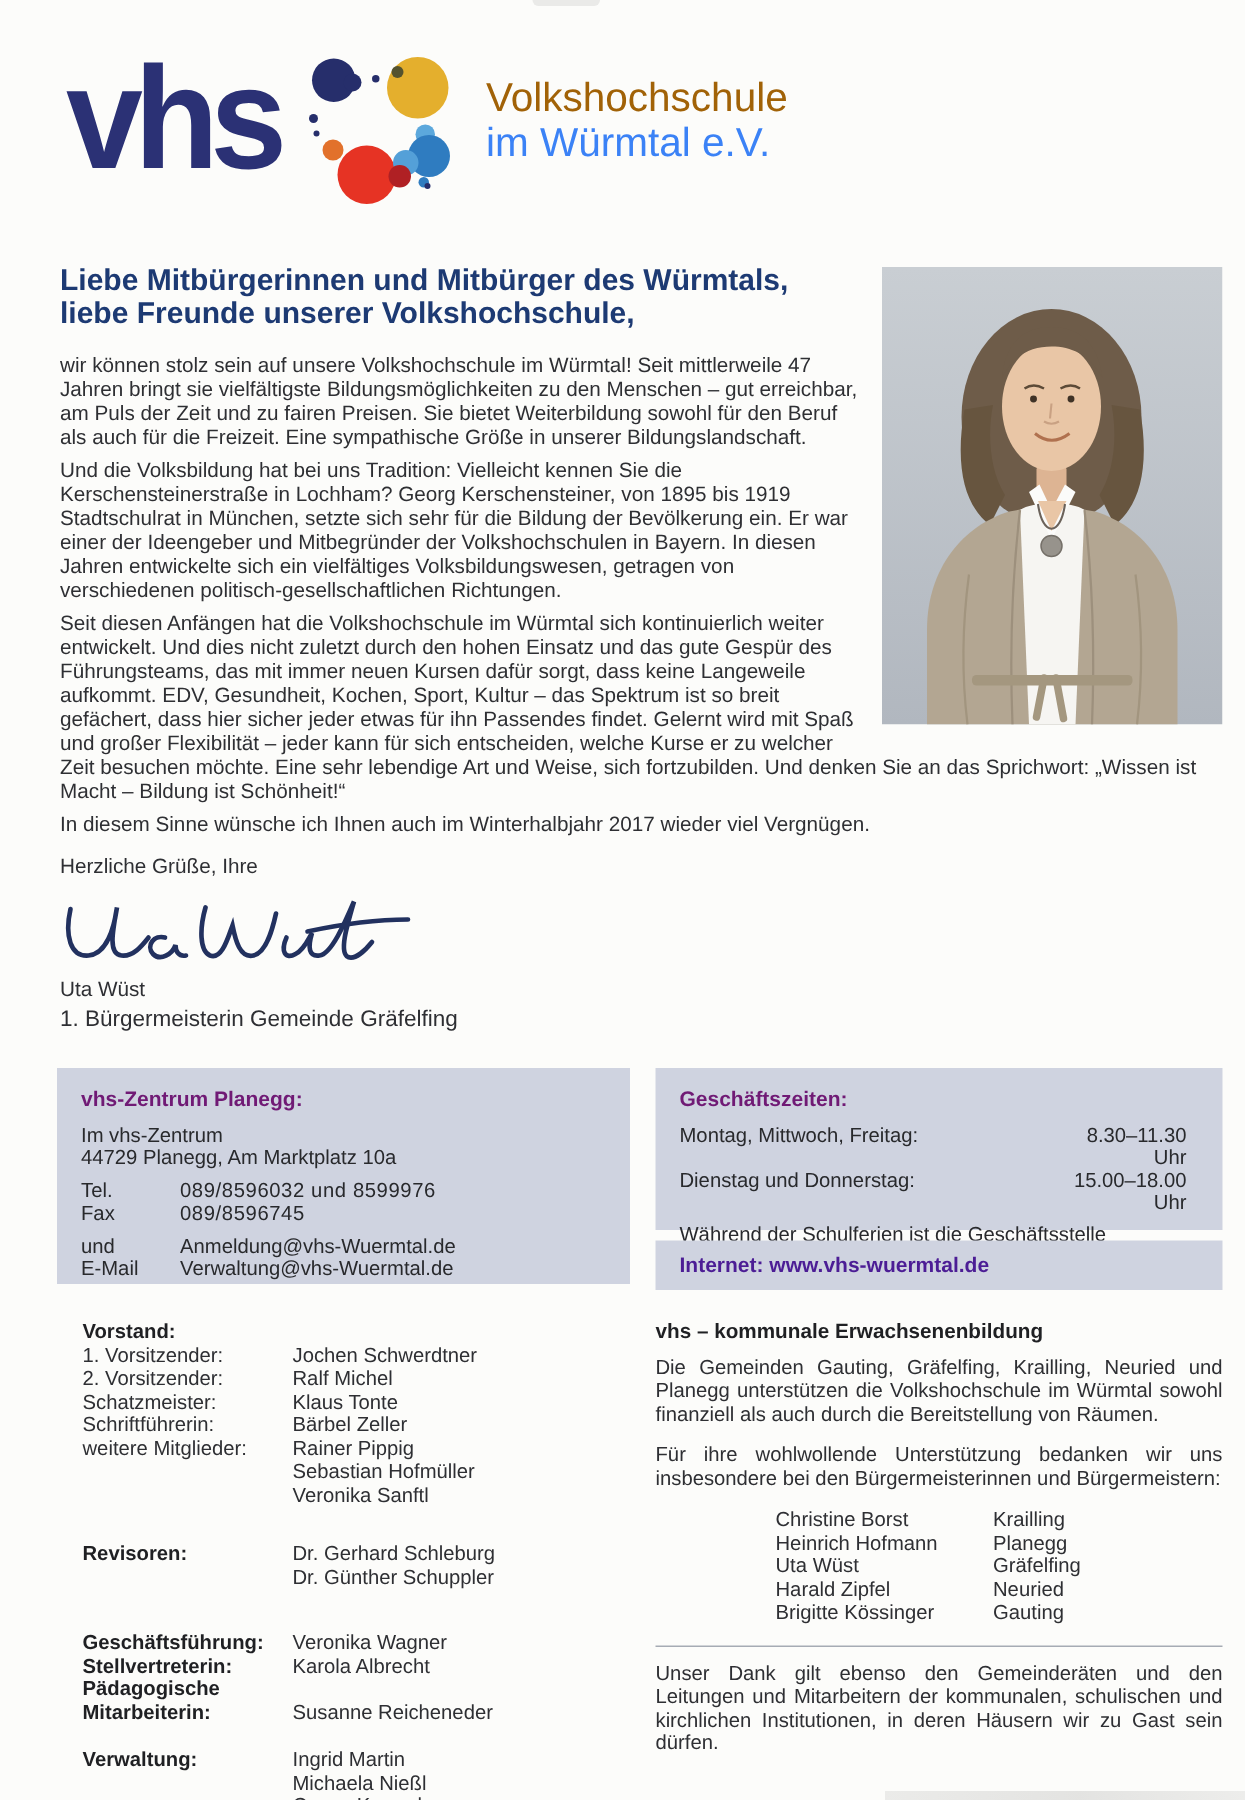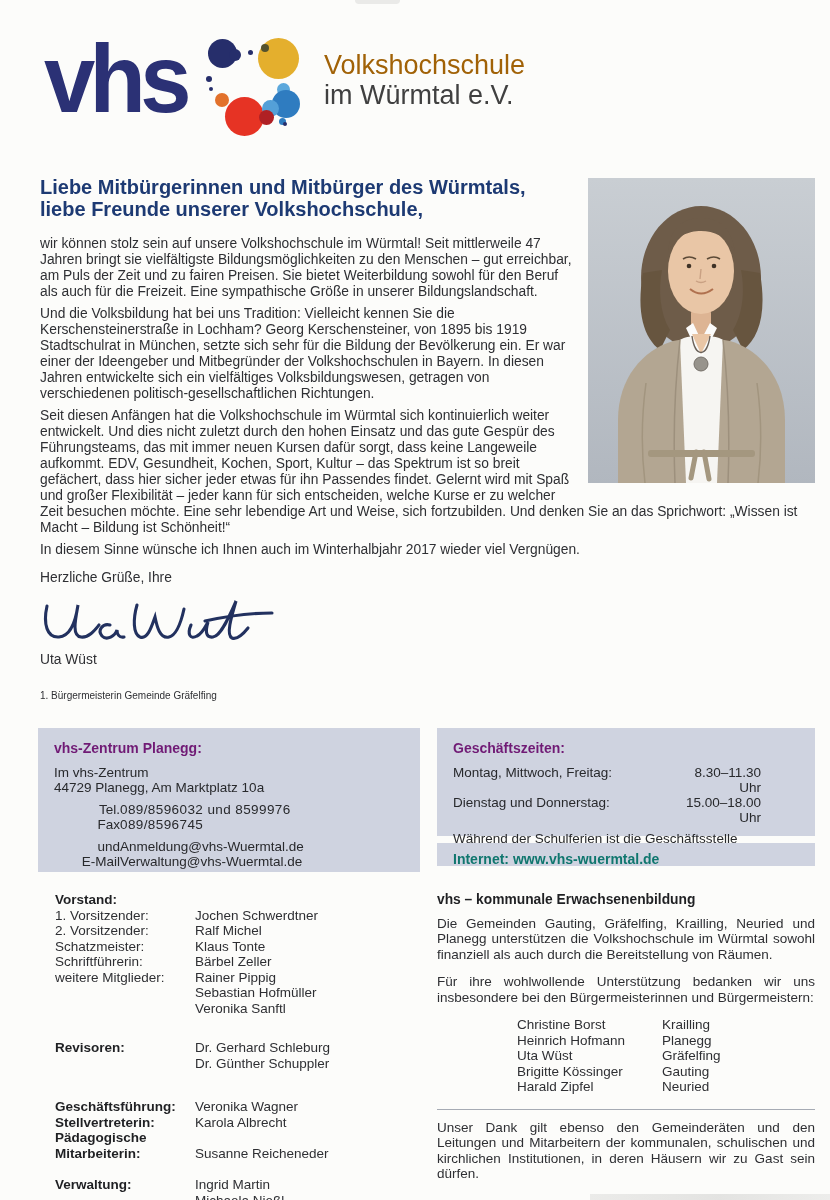--- a/index.html
+++ b/index.html
@@ -29,57 +29,57 @@
   .d-orange { left:19px; top:57px; width:14px; height:14px; background:#e2712b; }
   .d-red    { left:29px; top:61px; width:39px; height:39px; background:#e63324; }
   .d-lblue1 { left:81px; top:47px; width:13px; height:13px; background:#5ca8dc; }
   .d-blue   { left:76px; top:54px; width:28px; height:28px; background:#2f7cc0; }
   .d-lblue2 { left:66px; top:64px; width:17px; height:17px; background:#54a0d8; }
   .d-dkred  { left:63px; top:74px; width:15px; height:15px; background:#b02024; }
   .d-blue2  { left:83px; top:82px; width:7px;  height:7px;  background:#2f7cc0; }
   .d-navy6  { left:87px; top:86px; width:4px;  height:4px;  background:#262e6b; }
   .org { margin-left:8px; padding-top:16px; font-size:27px; line-height:30px; }
   .org-1 { color:#a16207; }
-  .org-2 { color:#404040; }
+  .org-2 { color:#3b82f6; }
 
   
   .letter { margin:30px 15px 0 40px; }
   .photo {
     float:right; width:227px; height:305px; margin:2px 0 10px 14px;
   }
   .letter h1 {
     font-size:20px; line-height:22px; font-weight:bold; color:#1d3a73;
     margin:0 0 16px;
   }
   .letter p { font-size:13.8px; line-height:16px; margin:0 0 6px; }
   .closing { margin-top:12px !important; }
   .signature-svg { display:block; margin:3px 0 0 0; }
   .sig-name  { font-size:13.8px; line-height:16px; margin-top:2px; }
-  .sig-title { font-size:10px; line-height:16px; margin-top:20px; }
+  .sig-title { font-size:15px; line-height:16px; margin-top:4px; }
 
   
   .boxes { display:flex; gap:17px; margin:24px 15px 0 38px; }
   .box { background:#cfd3e0; color:#28292c; }
   .box-title { font-weight:bold; font-size:14px; color:#701a75; margin-bottom:9px; }
   .box.contact { width:382px; height:144px; padding:12px 16px; flex:none; }
   .box .line, .crow, .hrow { font-size:13.5px; line-height:15px; }
   .addr { margin-bottom:7px; }
-  .crow { display:flex;text-align:right; }
+  .crow { display:flex; }
   .crow .lbl { width:66px; flex:none; }
   .crow .val { letter-spacing:.4px; }
   .phones { margin-bottom:7px; }
   .right-stack { flex:1; display:flex; flex-direction:column; gap:7px; }
   .box.hours { height:108px; padding:12px 16px; }
   .hrow .lbl { width:218px; flex:none; }
-  .hrow { display:flex; }
+  .hrow { display:flex;gap:30px; }
   .hrow .val { width:90px; text-align:right; flex:none; }
   .hours-note { font-size:13.5px; line-height:15px; margin-top:6px; }
   .internet-bar {
-    background:#cfd3e0; height:23px; padding:8px 16px;
-    font-size:14px; font-weight:bold; color:#0f766e;
+    background:#cfd3e0; height:33px; padding:8px 16px;
+    font-size:14px; font-weight:bold; color:#4c1d95;
   }
 
   
   .lower { display:flex; gap:17px; margin:20px 15px 0 38px; font-size:13.5px; line-height:15.5px; }
   .col-left { width:382px; padding-left:17px; flex:none; }
   .col-right { flex:1; }
   .brow { display:flex; }
   .blbl { width:140px; flex:none; }
   .bold { font-weight:bold; color:#1f2023; }
   .grp-revisoren   { margin-top:24px; }
@@ -315,27 +315,27 @@
         </div>
         <div class="mrow">
           <span class="mname">Heinrich Hofmann</span>
           <span>Planegg</span>
         </div>
         <div class="mrow">
           <span class="mname">Uta Wüst</span>
           <span>Gräfelfing</span>
         </div>
         <div class="mrow">
+          <span class="mname">Harald Zipfel</span>
+          <span>Neuried</span>
+        </div>
+        <div class="mrow">
           <span class="mname">Brigitte Kössinger</span>
           <span>Gauting</span>
         </div>
-        <div class="mrow">
-          <span class="mname">Harald Zipfel</span>
-          <span>Neuried</span>
-        </div>
       </div>
 
       <div class="rule"></div>
       <p>Unser Dank gilt ebenso den Gemeinderäten und den Leitungen und Mitarbeitern der kommunalen, schulischen und kirchlichen Institutionen, in deren Häusern wir zu Gast sein dürfen.</p>
     </div>
   </div>
 
   <div class="smudge-bottom"></div>
 </div>
 

